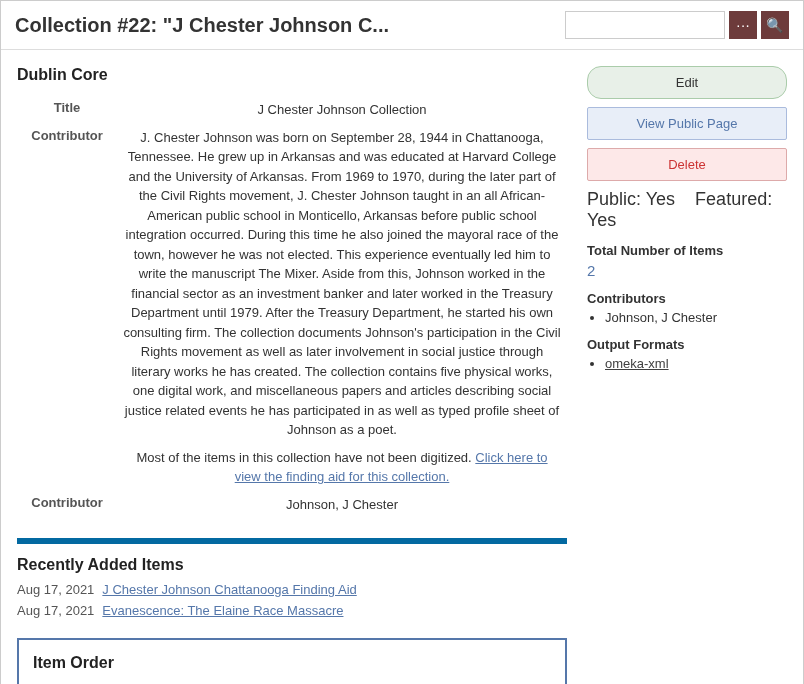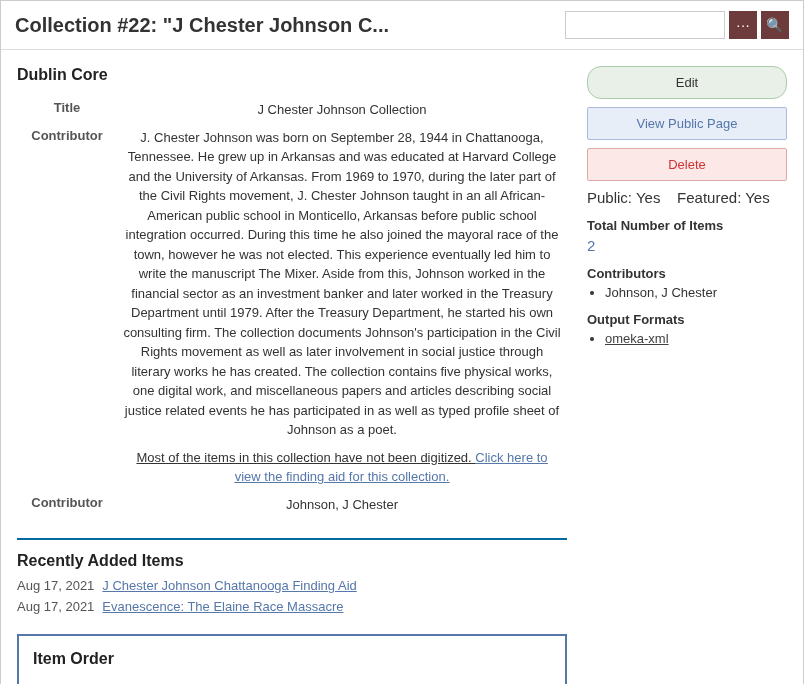--- a/index.html
+++ b/index.html
@@ -105,21 +105,21 @@
     .finding-aid-link {
       color: #5577aa;
       text-decoration: underline;
       cursor: pointer;
     }
     .recently-added-title {
       font-size: 16px;
       font-weight: bold;
       margin-bottom: 8px;
       color: #222;
-      border-top: 2px solid #0369a1;
+      border-top: 6px solid #0369a1;
       padding-top: 12px;
     }
     .recently-added-item {
       display: flex;
       gap: 8px;
       margin-bottom: 6px;
       font-size: 13px;
     }
     .recently-added-date {
       color: #555;
@@ -208,21 +208,21 @@
     }
     .right-meta ul li {
       margin-bottom: 4px;
     }
     .right-meta .output-link {
       color: #404040;
       text-decoration: underline;
       cursor: pointer;
     }
     .public-featured-row {
-      font-size: 15px;
+      font-size: 18px;
       color: #333;
       margin-top: 8px;
     }
   </style>
 </head>
 <body>
 
 <div class="window">
 
   <div class="title-bar">
@@ -243,21 +243,21 @@
         <table class="metadata-table">
           <tbody>
               <tr>
             <td>Title</td>
             <td>J Chester Johnson Collection</td>
           </tr>
           <tr>
             <td>Contributor</td>
             <td>
               <span>J. Chester Johnson was born on September 28, 1944 in Chattanooga, Tennessee. He grew up in Arkansas and was educated at Harvard College and the University of Arkansas. From 1969 to 1970, during the later part of the Civil Rights movement, J. Chester Johnson taught in an all African-American public school in Monticello, Arkansas before public school integration occurred. During this time he also joined the mayoral race of the town, however he was not elected. This experience eventually led him to write the manuscript The Mixer. Aside from this, Johnson worked in the financial sector as an investment banker and later worked in the Treasury Department until 1979. After the Treasury Department, he started his own consulting firm. The collection documents Johnson's participation in the Civil Rights movement as well as later involvement in social justice through literary works he has created. The collection contains five physical works, one digital work, and miscellaneous papers and articles describing social justice related events he has participated in as well as typed profile sheet of Johnson as a poet.</span>
-              <p style="margin-top:8px;text-decoration:underline;">
+              <p style="margin-top:8px;">
                 <span>Most of the items in this collection have not been digitized. </span><a class="finding-aid-link" href="#">Click here to view the finding aid for this collection.</a>
               </p>
             </td>
           </tr>
           <tr>
             <td>Contributor</td>
             <td>Johnson, J Chester</td>
           </tr>
         </tbody>
           </table>

